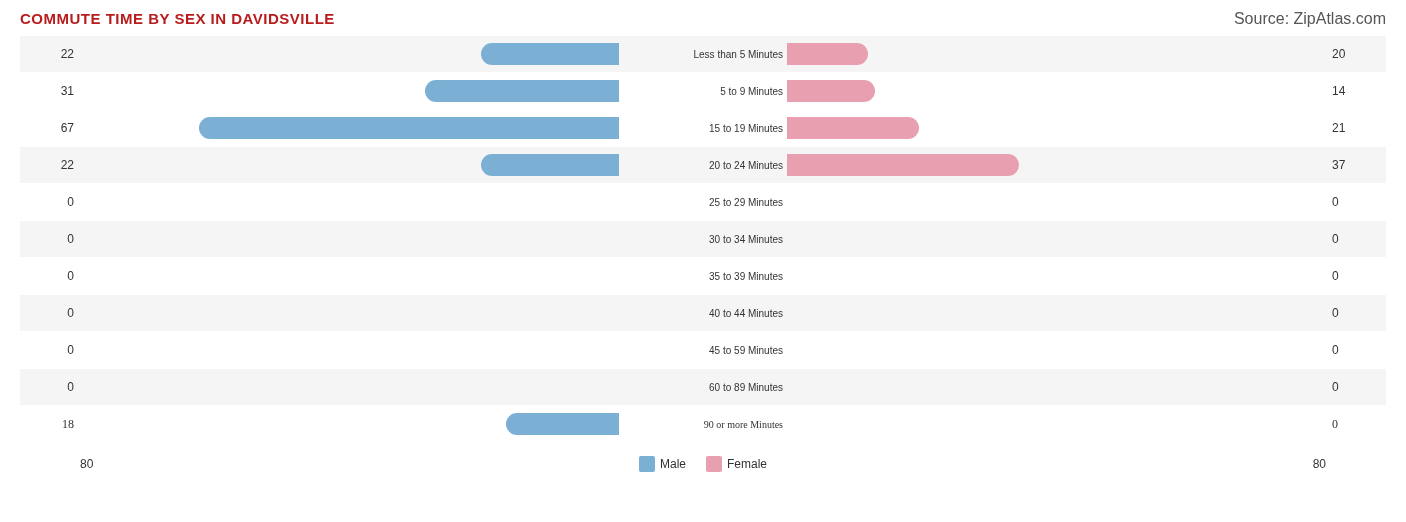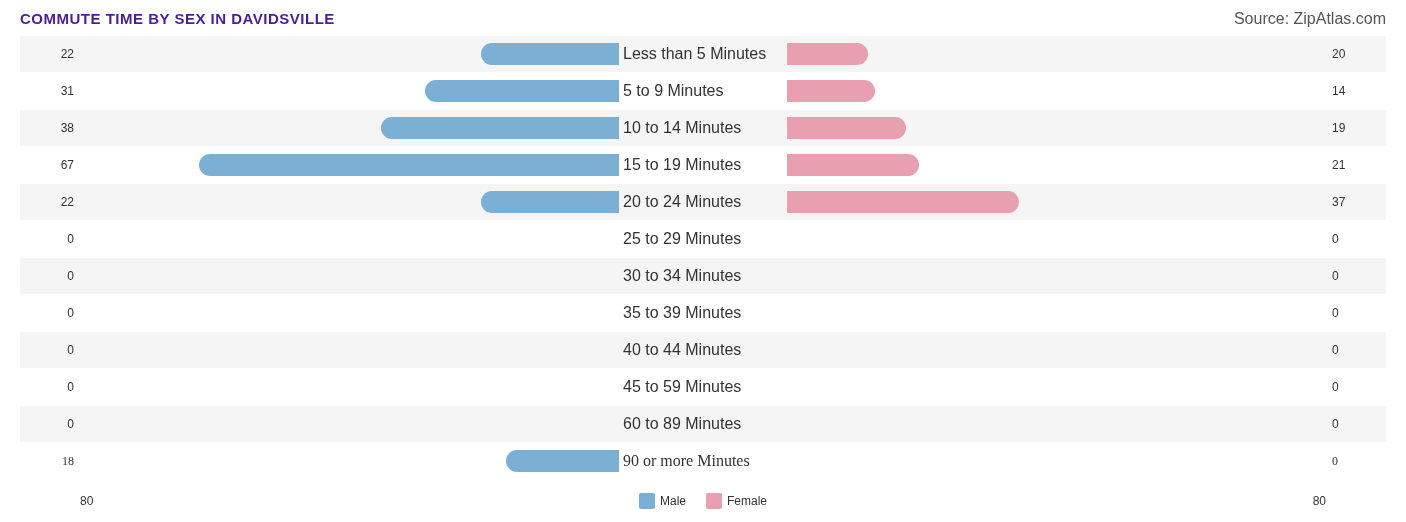--- a/index.html
+++ b/index.html
@@ -13,21 +13,21 @@
     .header-row {
       display: flex;
       justify-content: space-between;
       align-items: flex-start;
       margin-bottom: 8px;
     }
     .chart-title {
       font-size: 15px;
       font-weight: bold;
       text-transform: uppercase;
-      color: #4c1d95;
+      color: #b91c1c;
       letter-spacing: 0.5px;
     }
     .source-text {
       font-size: 16px;
       color: #555;
     }
     .chart-area {
       width: 100%;
       position: relative;
     }
@@ -62,22 +62,22 @@
     .right-bar-wrap {
       width: 50%;
       display: flex;
       justify-content: flex-start;
       align-items: center;
       height: 26px;
       padding-left: 4px;
     }
     .label-center {
       width: 160px;
-      text-align: left;
-      font-size: 16px;
+      text-align: right;
+      font-size: 10px;
       color: #333;
       flex-shrink: 0;
       z-index: 1;
       white-space: nowrap;
     }
     .bar-male {
       background: #7bafd4;
       height: 22px;
       border-radius: 11px 0 0 11px;
       min-width: 0;
@@ -154,31 +154,20 @@
         <div class="left-val">31</div>
         <div class="left-bar-wrap" style="width: 50%;">
           <div class="bar-male" style="width: 194px;"></div>
         </div>
         <div class="label-center">5 to 9 Minutes</div>
         <div class="right-bar-wrap" style="width: 50%;">
           <div class="bar-female" style="width: 88px;"></div>
         </div>
         <div class="right-val">14</div>
       </div>
-      <div class="bar-row" style="background: rgb(245, 245, 245);">
-        <div class="left-val">38</div>
-        <div class="left-bar-wrap" style="width: 50%;">
-          <div class="bar-male" style="width: 238px;"></div>
-        </div>
-        <div class="label-center">10 to 14 Minutes</div>
-        <div class="right-bar-wrap" style="width: 50%;">
-          <div class="bar-female" style="width: 119px;"></div>
-        </div>
-        <div class="right-val">19</div>
-      </div>
       <div class="bar-row" style="background: rgb(255, 255, 255);">
         <div class="left-val">67</div>
         <div class="left-bar-wrap" style="width: 50%;">
           <div class="bar-male" style="width: 420px;"></div>
         </div>
         <div class="label-center">15 to 19 Minutes</div>
         <div class="right-bar-wrap" style="width: 50%;">
           <div class="bar-female" style="width: 132px;"></div>
         </div>
         <div class="right-val">21</div>

